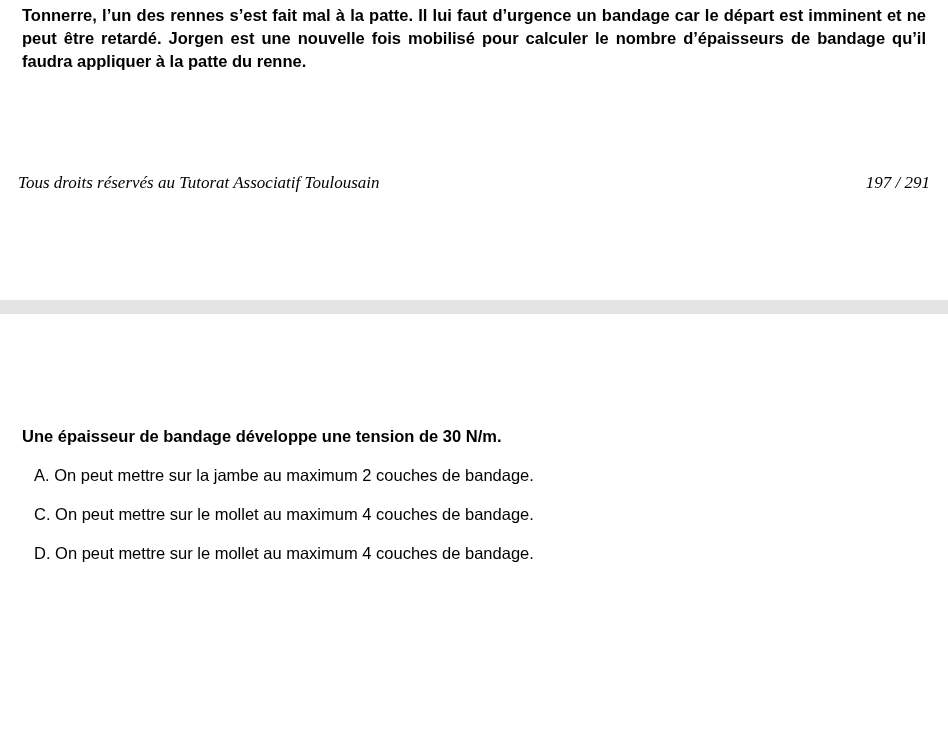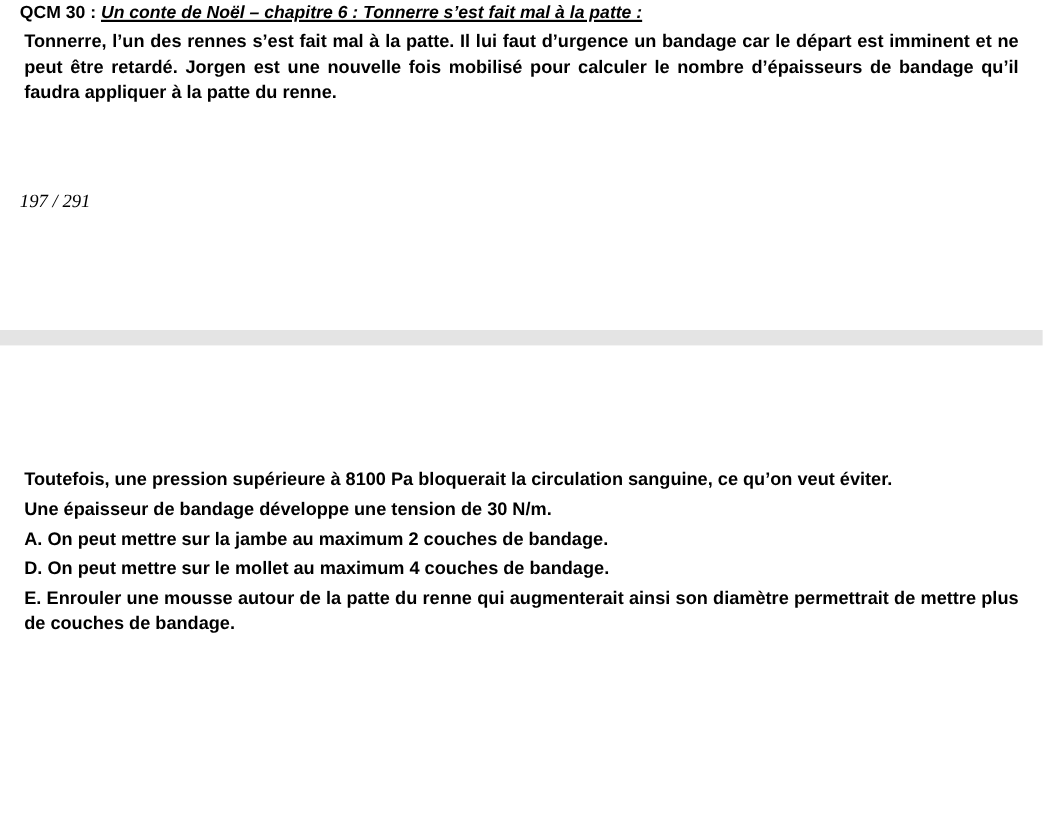--- a/index.html
+++ b/index.html
@@ -67,21 +67,20 @@
     align-items: baseline;
     justify-content: space-between;
     font-family: "Liberation Serif", "DejaVu Serif", serif;
     font-style: italic;
     font-size: 17px;
     line-height: 22px;
   }
   #footer-line .copyright { white-space: nowrap; }
   #footer-line .pagenum {
     white-space: nowrap;
-    margin-right: 62px;
   }
 
   
   #separator-band {
     position: absolute;
     left: 0;
     top: 300px;
     width: 948px;
     height: 14px;
     background: #e4e4e4;
@@ -93,44 +92,43 @@
   }
   #body-block .stem-para + .stem-para { margin-top: 0; }
 
   .options {
     list-style: none;
     margin: 0;
     padding: 0;
   }
   .option {
     font-size: 16.5px;
-    font-weight: bold;
+    font-weight: normal;
     line-height: 23px;
     text-align: left;
-    margin: 4px;
+    margin: 16px;
     padding: 0;
   }
   .option.wrap { text-align: justify; }
 </style>
 </head>
 <body>
 
 <div class="page-col" id="top-block">
-  <div class="qcm-title"><span class="qcm-title-label">QCM 30 : </span><span class="qcm-title-subject">Un conte de Noël – chapitre 6 : Tonnerre s’est fait mal à la patte :</span></div>
   <p class="stem-para">Tonnerre, l’un des rennes s’est fait mal à la patte. Il lui faut d’urgence un bandage car le départ est imminent et ne peut être retardé. Jorgen est une nouvelle fois mobilisé pour calculer le nombre d’épaisseurs de bandage qu’il faudra appliquer à la patte du renne.</p>
 </div>
 
 <div class="page-col" id="footer-line">
+  <span class="copyright">Tous droits réservés au Tutorat Associatif Toulousain</span>
   <span class="pagenum">197 / 291</span>
 </div>
 
 <div id="separator-band"></div>
 
 <div class="page-col" id="body-block">
-  <p class="stem-para">Toutefois, une pression supérieure à 8100 Pa bloquerait la circulation sanguine, ce qu’on veut éviter.</p>
   <p class="stem-para">Une épaisseur de bandage développe une tension de 30 N/m.</p>
 
   <ul class="options">
     <li class="option">A. On peut mettre sur la jambe au maximum 2 couches de bandage.</li>
+    <li class="option">C. On peut mettre sur le mollet au maximum 4 couches de bandage.</li>
     <li class="option">D. On peut mettre sur le mollet au maximum 4 couches de bandage.</li>
-    <li class="option wrap">E. Enrouler une mousse autour de la patte du renne qui augmenterait ainsi son diamètre permettrait de mettre plus de couches de bandage.</li>
   </ul>
 </div>
 
 </body></html>

